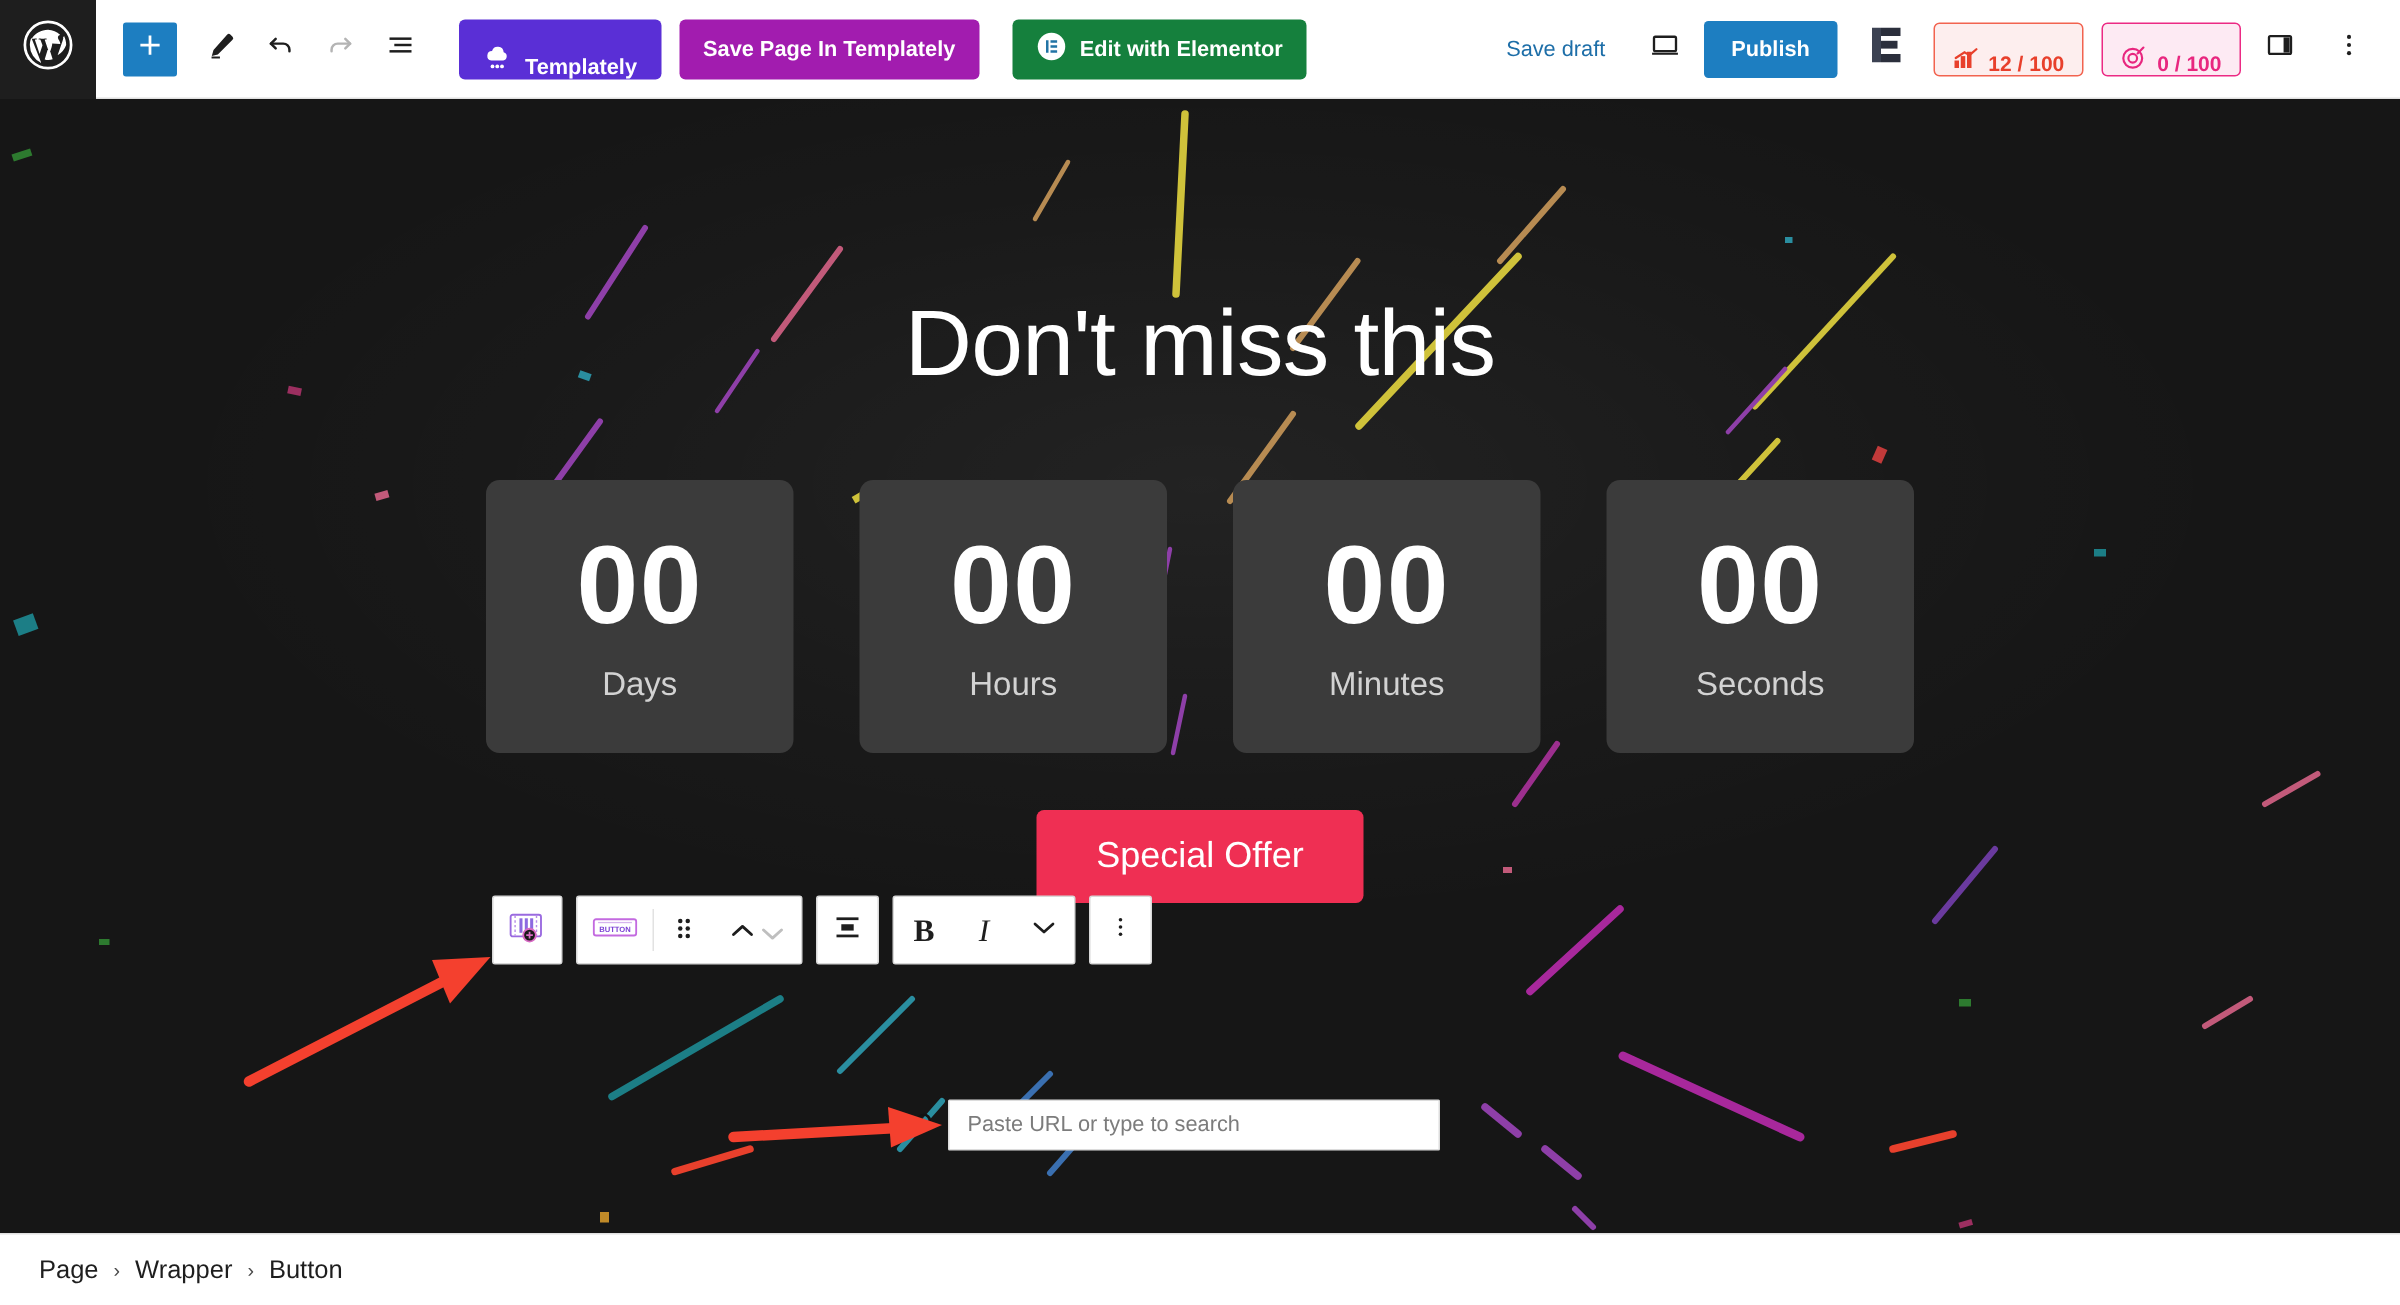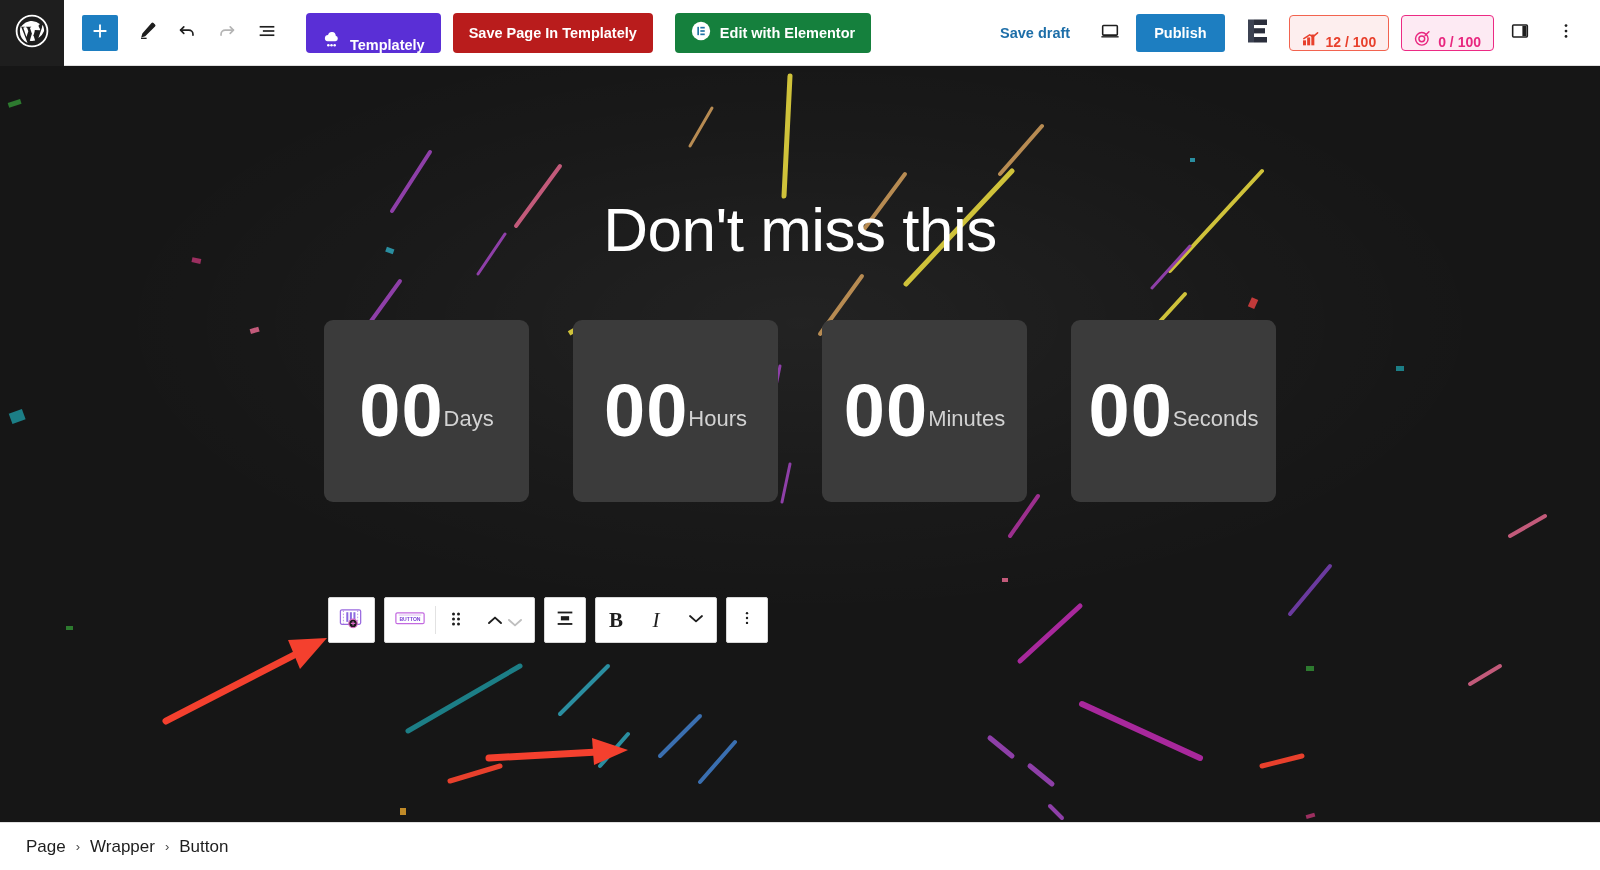--- a/index.html
+++ b/index.html
@@ -43,30 +43,30 @@
   .add-block-btn svg { width: 22px; height: 22px; }
 
   .pill {
     height: 40px; border-radius: 4px;
     display: inline-flex; align-items: center; gap: 9px;
     padding: 0 16px;
     font-size: 14.5px; font-weight: 700; color: #fff;
     cursor: pointer; white-space: nowrap; border: none;
   }
   .pill.templately { background: #5a2fd6; margin-left: 20px; align-items: flex-end; }
-  .pill.savepage  { background: #b91c1c; margin-left: 12px; }
+  .pill.savepage  { background: #a21caf; margin-left: 12px; }
   .pill.elementor { background: #15803d; margin-left: 22px; }
 
   .tb-right {
     margin-left: auto; display: flex; align-items: center;
     gap: 0px; padding-right: 14px;
   }
   .save-draft {
     font-size: 14.5px; color: #1d6ea8; cursor: pointer;
-    padding: 0 14px; white-space: nowrap; font-weight: bold;
+    padding: 0 14px; white-space: nowrap;
   }
   .publish-btn {
     height: 38px; background: #1d7ec1; color: #ffffff;
     border: none; border-radius: 3px; padding: 0 18px;
     font-size: 14.5px; font-weight: 700; cursor: pointer;
     margin-left: 6px;
   }
   .eb-icon { width: 38px; height: 38px; display:flex; align-items:center; justify-content:center; margin-left: 14px; cursor:pointer;}
   .score-badge {
     height: 36px; border-radius: 4px;
@@ -112,21 +112,21 @@
 
   
   .countdown {
     position: relative; z-index: 3;
     display: flex; justify-content: center; gap: 44px;
     margin-top: 56px;
   }
   .cd-box {
     width: 205px; height: 182px;
     background: #3b3b3b; border-radius: 9px;
-    display: flex; flex-direction: row;
+    display: flex; flex-direction: column;
     align-items: center; justify-content: center; text-align: right;
   }
   .cd-num {
     font-size: 74px; font-weight: 800; color: #ffffff;
     line-height: 1; letter-spacing: 1px;
   }
   .cd-label {
     font-size: 22px; color: #d2d2d2; margin-top: 16px; font-weight: 400;
   }
 
@@ -423,20 +423,23 @@
       <div class="cd-box">
         <div class="cd-num">00</div>
         <div class="cd-label">Minutes</div>
       </div>
       <div class="cd-box">
         <div class="cd-num">00</div>
         <div class="cd-label">Seconds</div>
       </div>
     </div>
 
+    <div class="cta-wrap">
+      <button class="cta-btn">Special Offer</button>
+    </div>
   </div>
 
   <div class="block-toolbar">
 
     <div class="tb-group">
       <div class="tb-cell">
         <span>
           <svg width="27" height="22" viewBox="0 0 28 22" fill="none">
             <rect x="2.5" y="2.5" width="21" height="15" rx="1.5" stroke="#9a6ae0" stroke-width="1.3"></rect>
             <line x1="5.6" y1="3.2" x2="5.6" y2="16.8" stroke="#b98ee8" stroke-width="1" stroke-dasharray="1.6 1.6"></line>
@@ -518,20 +521,29 @@
           <svg width="18" height="20" viewBox="0 0 24 24">
               <circle cx="12" cy="5.5" r="1.6" fill="#1e1e1e"></circle>
               <circle cx="12" cy="12" r="1.6" fill="#1e1e1e"></circle>
               <circle cx="12" cy="18.5" r="1.6" fill="#1e1e1e"></circle>
             </svg>
         </span>
       </div>
     </div>
   </div>
 
+  <div class="url-row">
+    <span class="link-chain-icon">
+      <svg width="24" height="24" viewBox="0 0 24 24" fill="none">
+        <path d="M10 14a3.6 3.6 0 0 0 5.1 0l2.6-2.6a3.6 3.6 0 0 0-5.1-5.1L11.2 7.7" stroke="#121212" stroke-width="1.9" stroke-linecap="round"></path>
+        <path d="M14 10a3.6 3.6 0 0 0-5.1 0l-2.6 2.6a3.6 3.6 0 0 0 5.1 5.1l1.4-1.4" stroke="#121212" stroke-width="1.9" stroke-linecap="round"></path>
+      </svg>
+    </span>
+    <input class="url-input" type="text" placeholder="Paste URL or type to search" style="">
+  </div>
 
   <div class="arrows">
     <svg viewBox="0 0 1600 870" preserveAspectRatio="none">
       <g>
         <line x1="166" y1="721" x2="300" y2="652" stroke="#f4402e" stroke-width="7" stroke-linecap="round"></line>
         <polygon points="327,638 288,640 300,669" fill="#f4402e"></polygon>
       </g>
       <g>
         <line x1="489" y1="758" x2="598" y2="752" stroke="#f4402e" stroke-width="7" stroke-linecap="round"></line>
         <polygon points="628,750 592,738 594,765" fill="#f4402e"></polygon>

